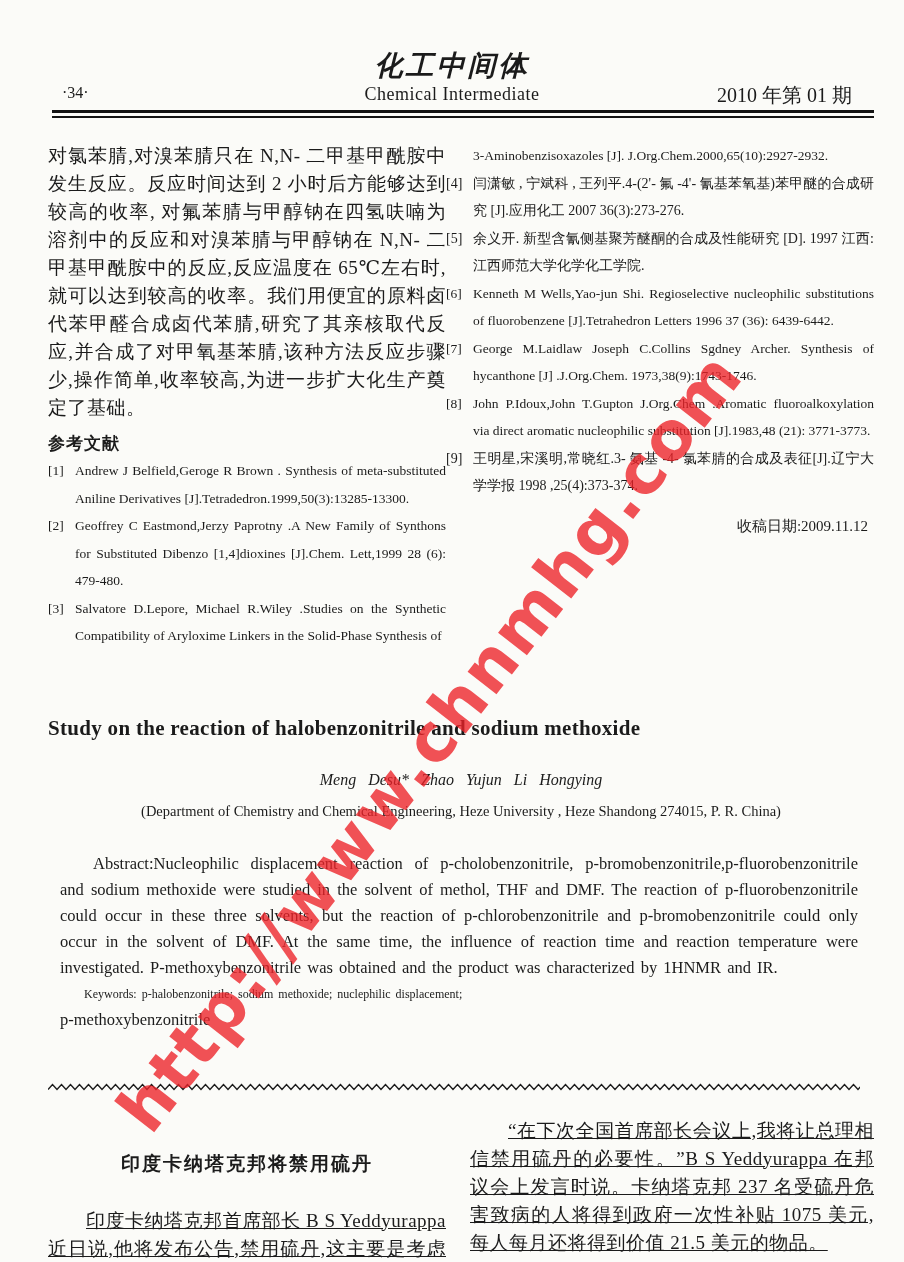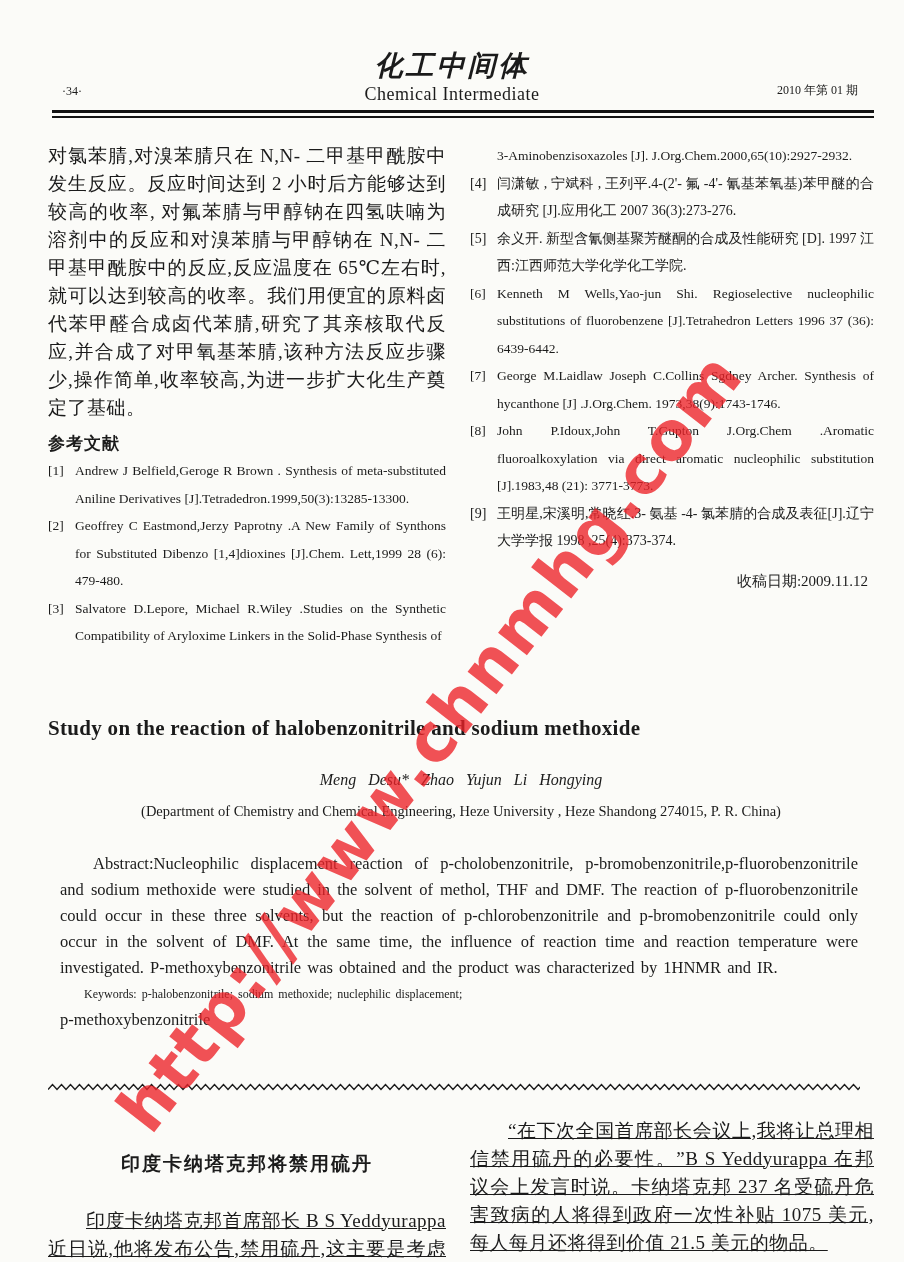--- a/index.html
+++ b/index.html
@@ -14,29 +14,29 @@
 
   
   .header{position:relative;padding-top:50px;border-radius:28px;}
   .jname-cn{
     text-align:center;font-size:28px;font-weight:bold;
     letter-spacing:3px;line-height:32px;font-style:italic;
   }
   .jname-en{
     text-align:center;font-size:18px;line-height:24px;letter-spacing:0.5px;
   }
-  .pageno{position:absolute;left:62px;top:84px;font-size:12px;}
-  .issue{position:absolute;right:46px;top:82px;font-size:12px;}
+  .pageno{position:absolute;left:62px;top:84px;font-size:16px;}
+  .issue{position:absolute;right:52px;top:82px;font-size:20px;}
   .rule{
     margin:4px 30px 0 52px;height:3px;
     border-top:3px solid #141414;border-bottom:2px solid #141414;
   }
 
   
-  .cols{display:flex;gap:24px;padding:24px 30px 0 48px;}
+  .cols{display:flex;padding:24px 30px 0 48px;}
   .col-l{width:398px;flex:none;}
   .col-r{flex:1;}
   .cn-body{
     font-size:19px;line-height:28px;text-align:justify;
     letter-spacing:0.5px;
   }
   .refs-heading{font-size:17px;font-weight:bold;margin-top:9px;line-height:26px;letter-spacing:1px;}
   .ref{
     position:relative;padding-left:27px;font-size:13.5px;line-height:27.5px;
     text-align:justify;

